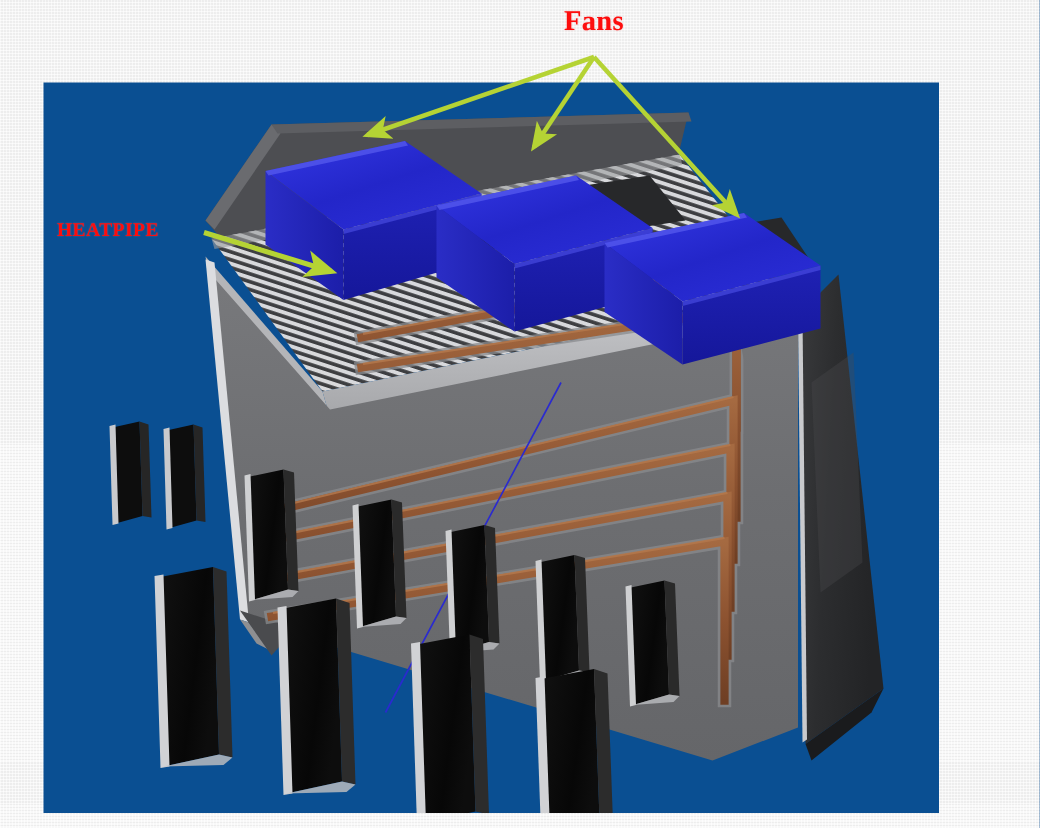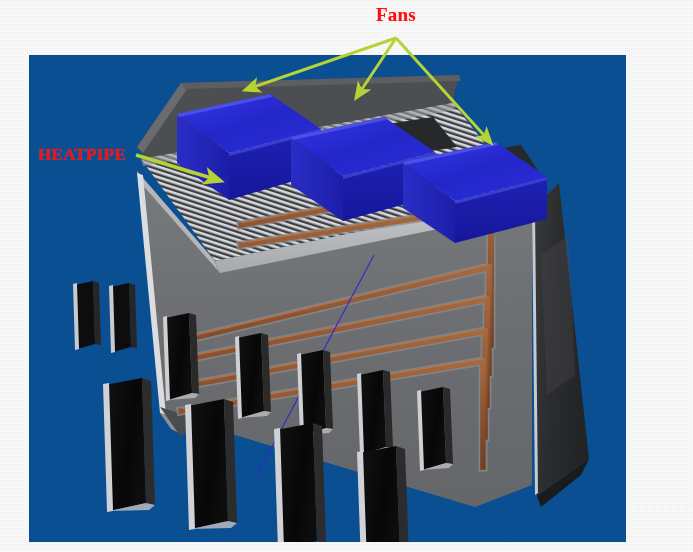--- a/index.html
+++ b/index.html
@@ -38,21 +38,21 @@
     font-weight:bold;
     font-size:19px;
     letter-spacing:.2px;
     font-family:"Liberation Serif", serif;
     text-shadow:0 0 1px rgba(255,120,120,.6);
   }
   .label-heatpipe{
     position:absolute;left:38px;top:145px;
     color:#fd0d0d;
     font-weight:bold;
-    font-size:17px;
+    font-size:13px;
     letter-spacing:.3px;
     font-family:"Liberation Serif", serif;
     text-shadow:0 0 1px rgba(255,120,120,.55);
   }
 
   
   .svg-layer{position:absolute;left:0;top:0;width:693px;height:552px;pointer-events:none;}
   .svg-inner{position:absolute;left:0;top:0;width:597px;height:487px;}
 </style>
 </head>

